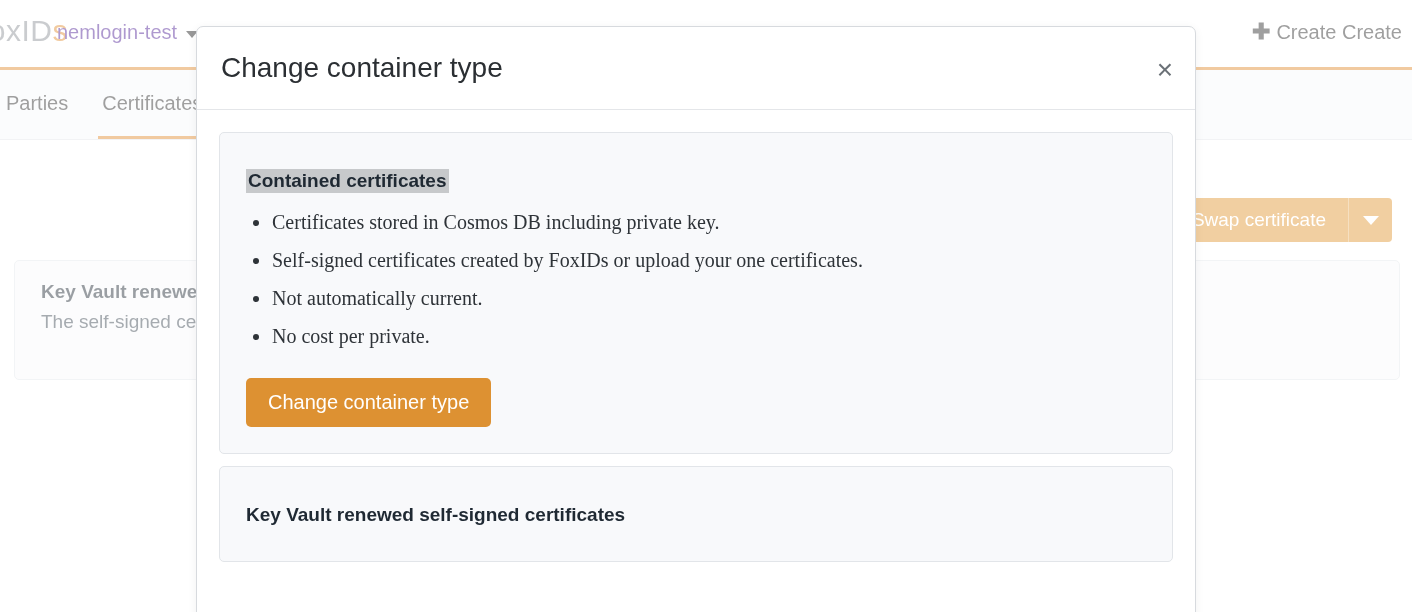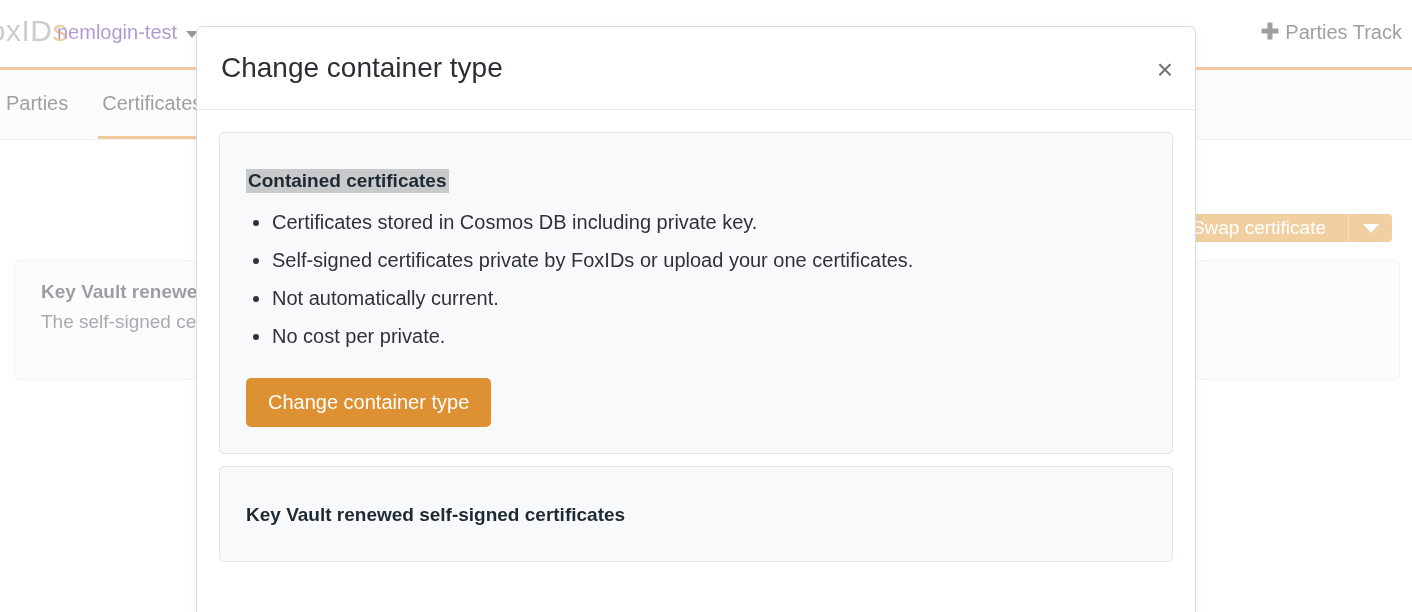--- a/index.html
+++ b/index.html
@@ -56,21 +56,21 @@
 
   .bg-card {
     position: absolute; left: 14px; top: 120px; width: 1386px; height: 120px;
     background: #f8f9fb; border: 1px solid #e3e6ea; border-radius: 5px;
     padding: 20px 26px;
   }
   .bg-card-title { font-size: 19px; font-weight: 700; color: #1f2933; margin-bottom: 8px; }
   .bg-card-text { font-size: 19px; color: #3a4550; }
 
   .swap-btn-group {
-    position: absolute; right: 20px; top: 74px; display: flex; height: 28px;
+    position: absolute; right: 20px; top: 58px; display: flex; height: 44px;
   }
   .swap-btn {
     background: #e0952f; color: #ffffff; font-size: 19px;
     padding: 0 22px; display: flex; align-items: center;
     border-radius: 4px 0 0 4px; white-space: nowrap;
   }
   .swap-caret {
     background: #e0952f; width: 44px; border-radius: 0 4px 4px 0;
     border-left: 1px solid rgba(255,255,255,.35);
     display: flex; align-items: center; justify-content: center;
@@ -114,21 +114,21 @@
 
   .info-card {
     background: #f8f9fb; border: 1px solid #e2e5e9; border-radius: 5px;
     padding: 36px 26px 26px 26px; margin-bottom: 12px;
   }
   .info-card h4 {
     font-size: 19px; font-weight: 700; color: #1f2933;
     display: inline-block; background: #c7c9cb; padding: 1px 2px; margin-bottom: 8px;
   }
   .info-card h4.plain { background: transparent; padding: 1px 0; }
-  .info-card ul { margin: 6px 0 11px 26px; }
+  .info-card ul { margin: 6px 0 11px 26px; font-family: Liberation Serif, serif; }
   .info-card li { font-size: 20px; color: #2e3338; line-height: 1.5; margin-bottom: 8px; }
 
   .primary-btn {
     margin-top: 16px; background: #dd9132; color: #ffffff;
     border: none; border-radius: 5px; font-size: 20px;
     padding: 13px 22px; cursor: pointer;
     font-family: "Liberation Sans", sans-serif;
   }
 </style>
 </head>
@@ -139,21 +139,21 @@
   <div class="app-topbar">
     <div class="brand">
       <span>FoxID<span class="accent">s</span></span>
     </div>
     <div class="tenant-select">
       <span>nemlogin-test</span>
       <span class="caret-down"></span>
     </div>
     <div class="create-track">
       <span class="plus-icon">✚</span>
-      <span>Parties Track</span>
+      <span>Create Create</span>
     </div>
   </div>
 
   <div class="app-tabbar">
     <div class="tabs">
       <div class="tab">
         <span>Parties</span>
       </div>
       <div class="tab active">
         <span>Certificates</span>
@@ -184,21 +184,21 @@
       <div class="modal-title">Change container type</div>
       <button class="modal-close">×</button>
     </div>
 
     <div class="modal-body">
 
       <div class="info-card">
         <h4>Contained certificates</h4>
         <ul>
           <li>Certificates stored in Cosmos DB including private key.</li>
-          <li>Self-signed certificates private by FoxIDs or upload your one certificates.</li>
+          <li>Self-signed certificates created by FoxIDs or upload your one certificates.</li>
           <li>Not automatically current.</li>
           <li>No cost per private.</li>
         </ul>
         <button class="primary-btn">Change container type</button>
       </div>
 
       <div class="info-card">
         <h4 class="plain">Key Vault renewed self-signed certificates</h4>
         
       </div>

